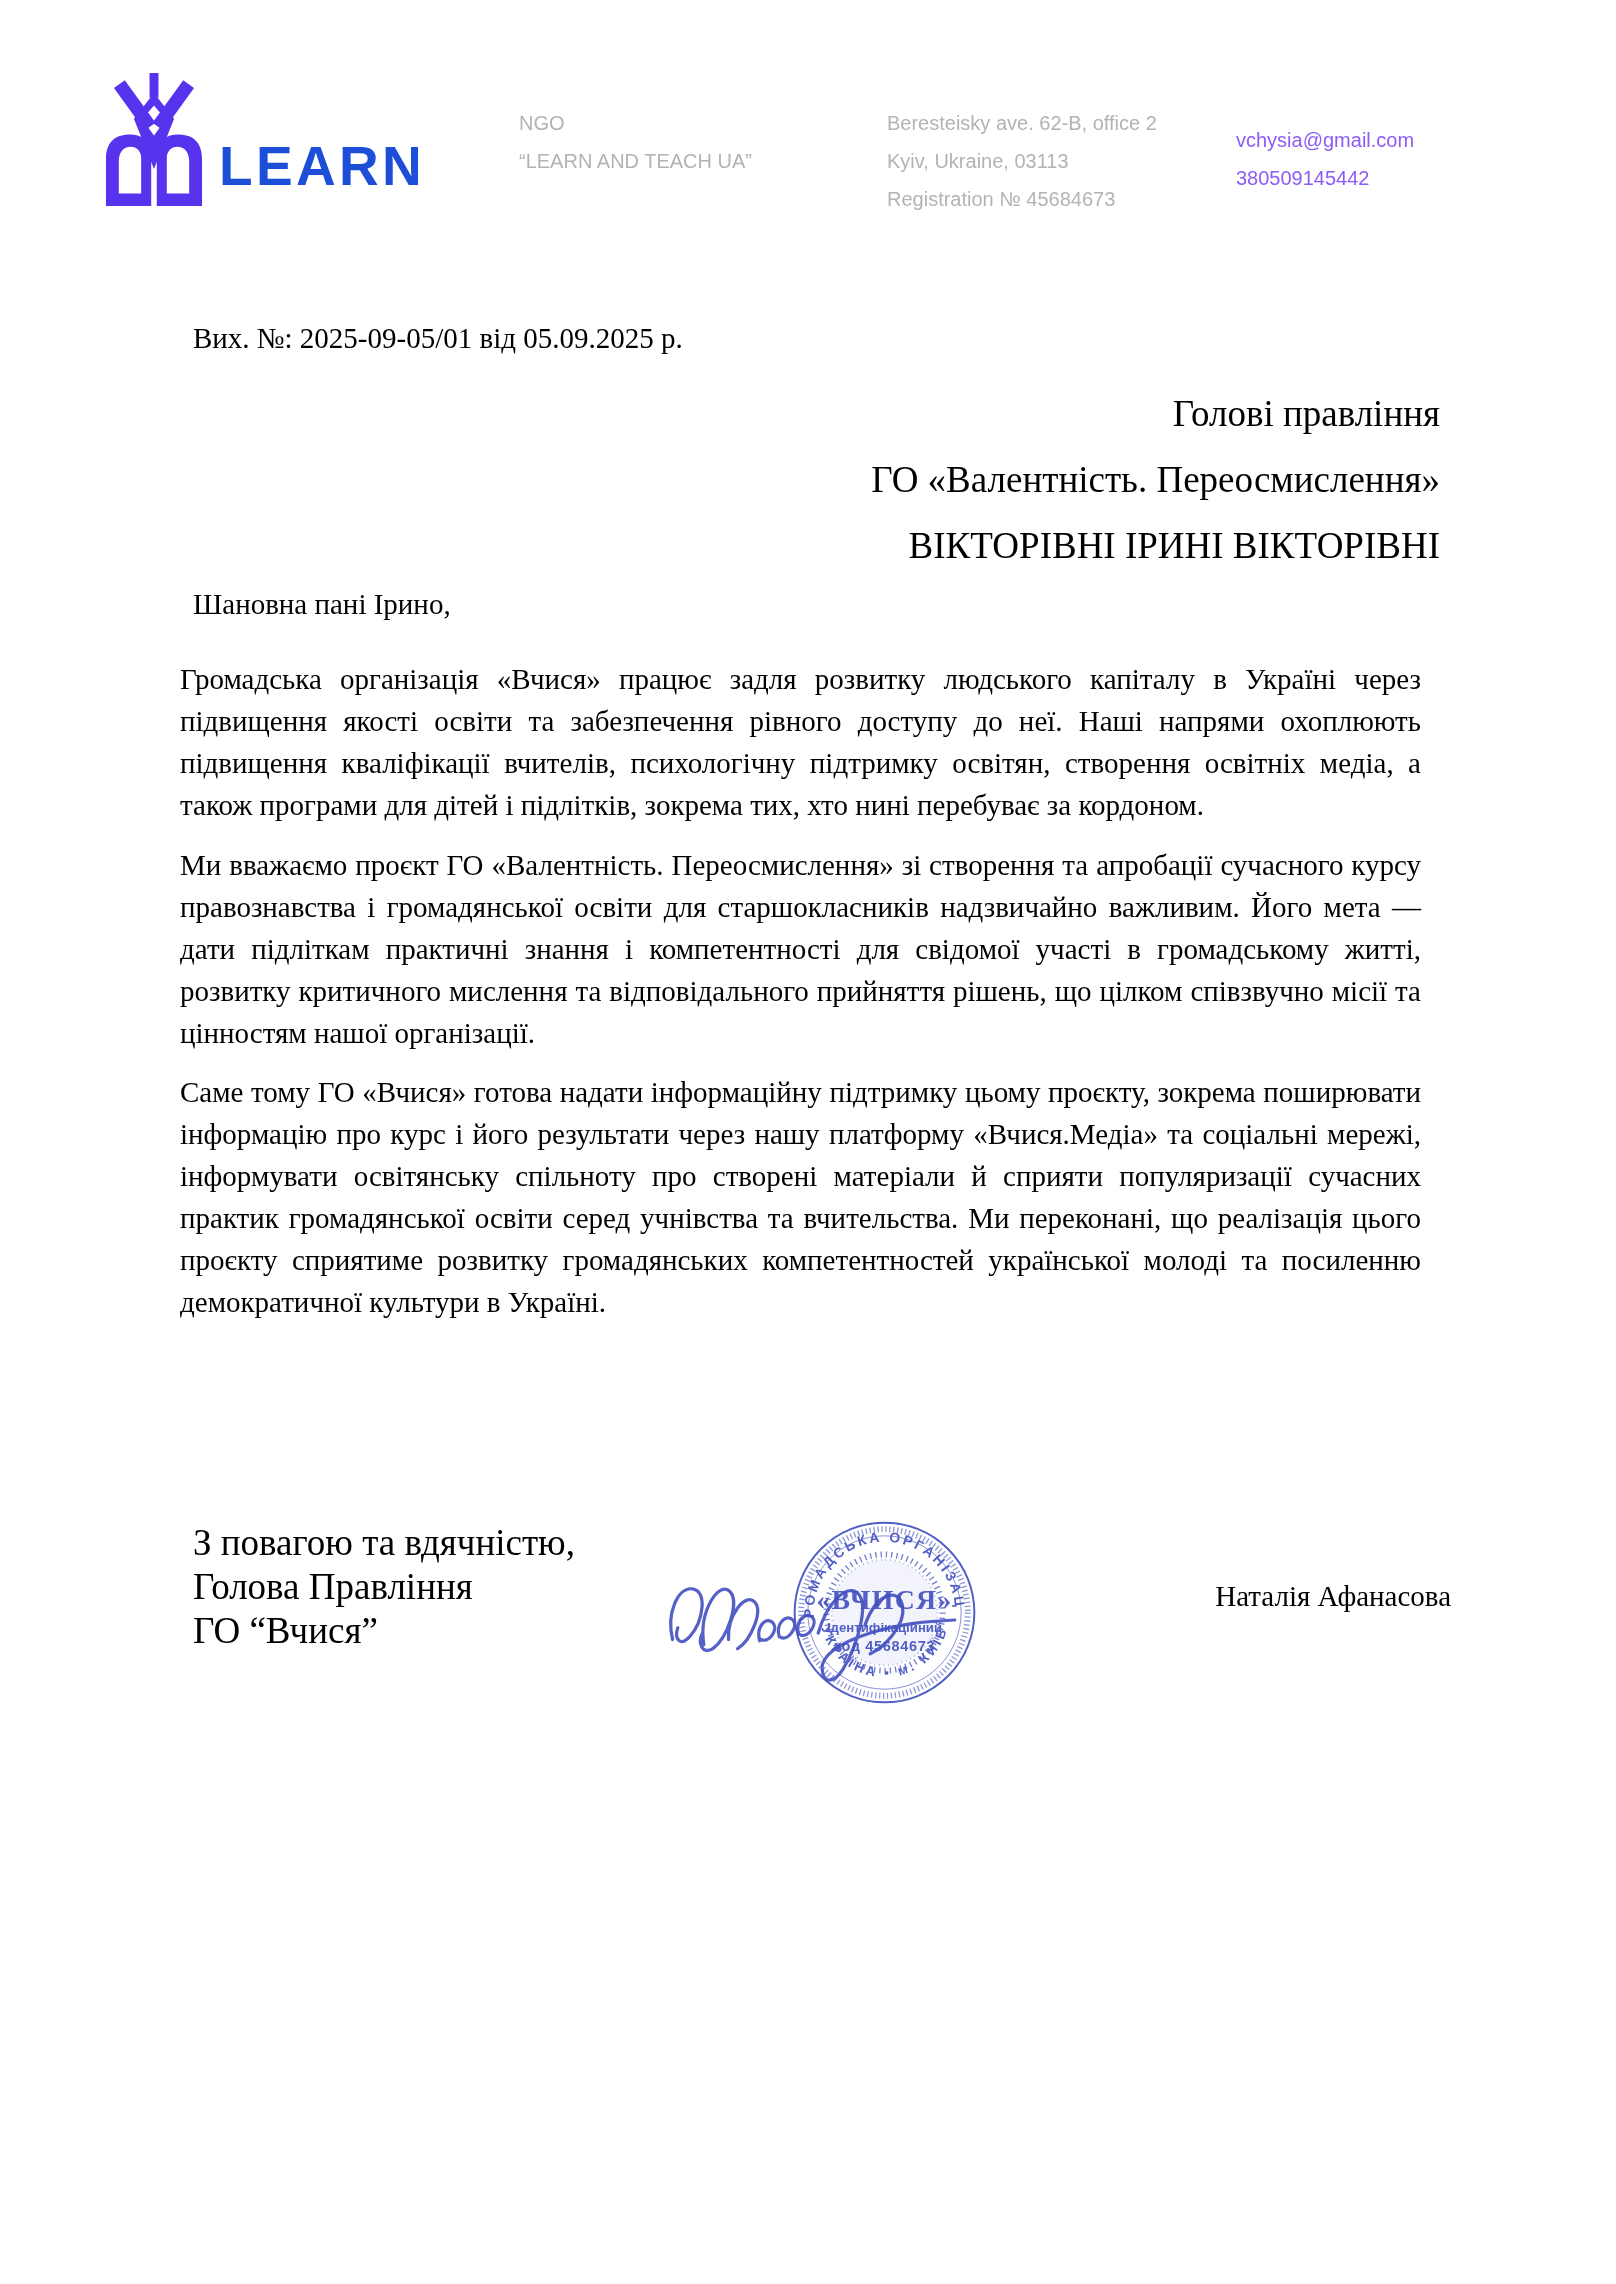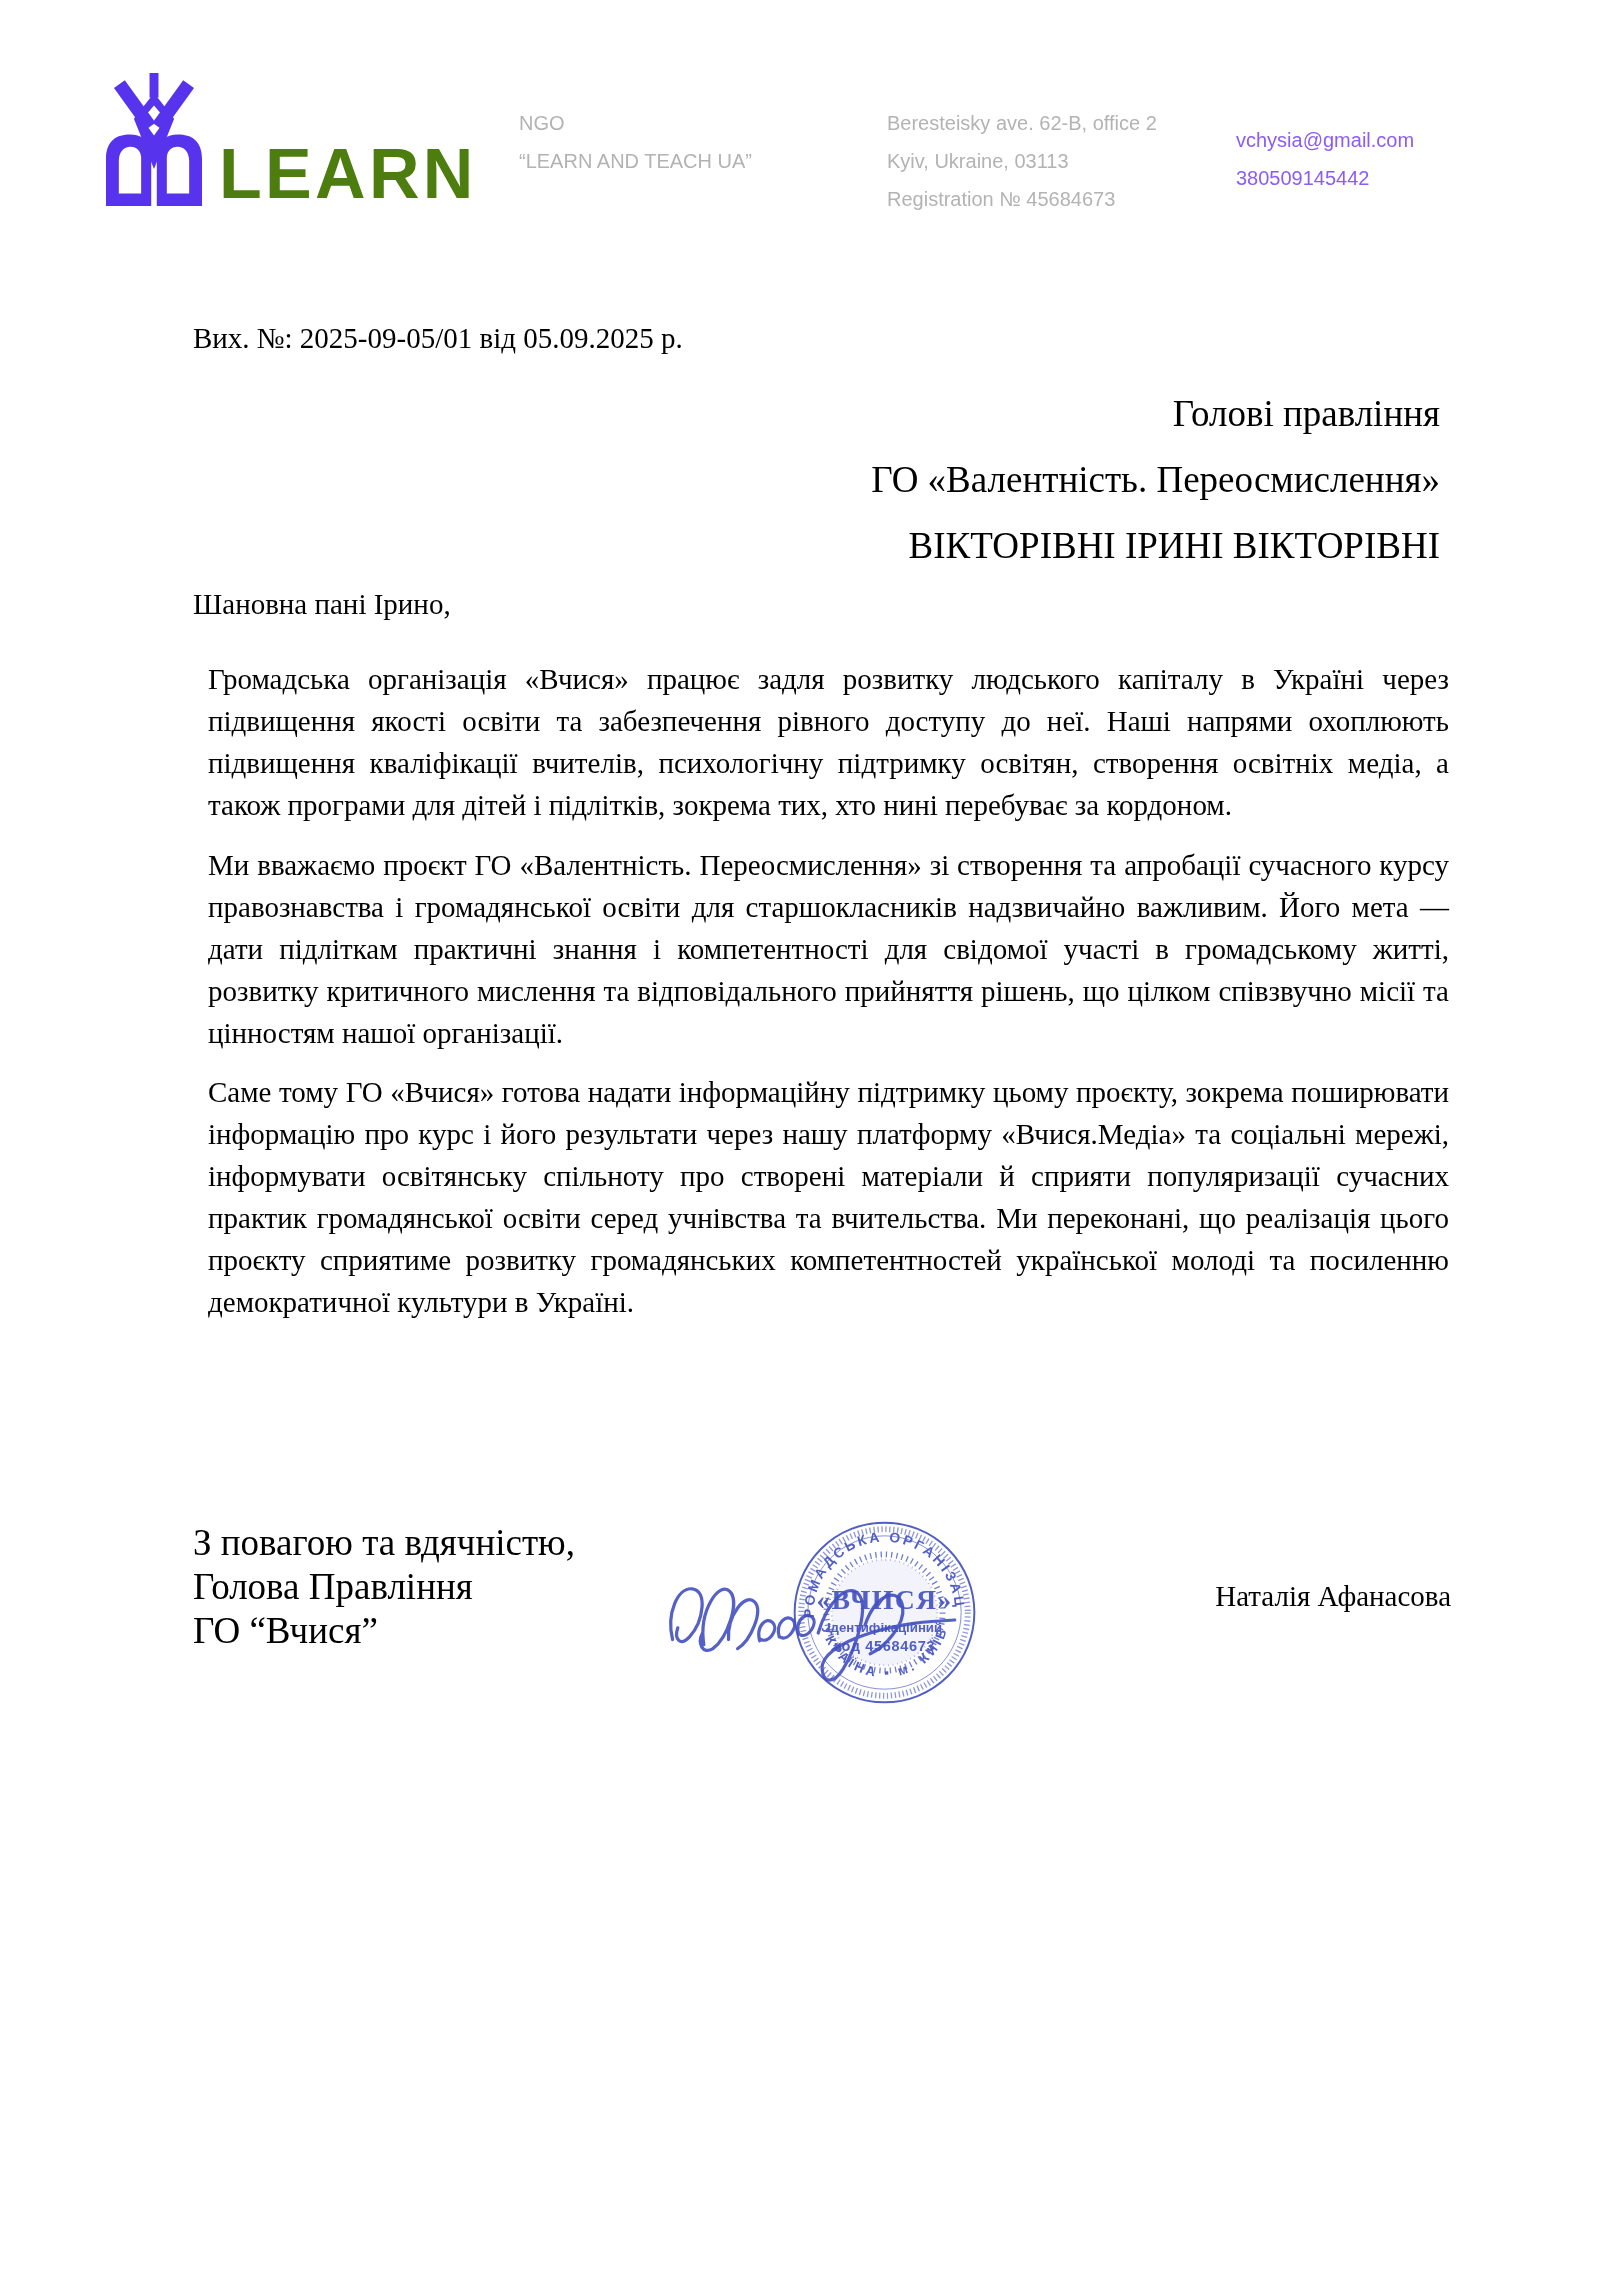--- a/index.html
+++ b/index.html
@@ -9,22 +9,22 @@
     background:#ffffff;
     font-family:"Liberation Serif", serif;
     color:#000;
     overflow:hidden;
   }
   
   .brand-icon{position:absolute;left:98px;top:73px;}
   .brand-word{
     position:absolute;left:219px;top:139px;
     font-family:"Liberation Sans", sans-serif;
-    font-weight:bold;font-size:70px;letter-spacing:3.3px;
-    color:#4d7c0f;line-height:1;
+    font-weight:bold;font-size:55px;letter-spacing:3.3px;
+    color:#1d4ed8;line-height:1;
   }
   .hcol{
     position:absolute;
     font-family:"Liberation Sans", sans-serif;
     font-size:20px;line-height:38px;
     white-space:nowrap;
   }
   .hcol.muted{color:#b3b3b3;}
   .hcol.dark{color:#8b5cf6;}
   .col-ngo{left:497px;top:104px;margin-left:22px;}
@@ -32,21 +32,21 @@
   .col-contact{left:1236px;top:121px;}
   
   .ref-line{position:absolute;left:193px;top:322px;font-size:29px;}
   .recipient{
     position:absolute;right:177px;top:381px;
     text-align:right;font-size:37px;line-height:66px;
     white-space:nowrap;
   }
   .salutation{position:absolute;left:193px;top:588px;font-size:29px;}
   .body-text{
-    position:absolute;left:208px;top:658px;width:1241px;
+    position:absolute;left:180px;top:658px;width:1241px;
     font-size:29px;line-height:42px;
   }
   .body-text p{
     margin:0 0 17.6px 0;
     text-align:justify;
   }
   
   .closing{position:absolute;left:193px;top:1521px;font-size:37px;line-height:44px;}
   .signer{position:absolute;right:166px;top:1580px;font-size:29px;white-space:nowrap;}
   .stamp{position:absolute;left:792px;top:1520px;}

